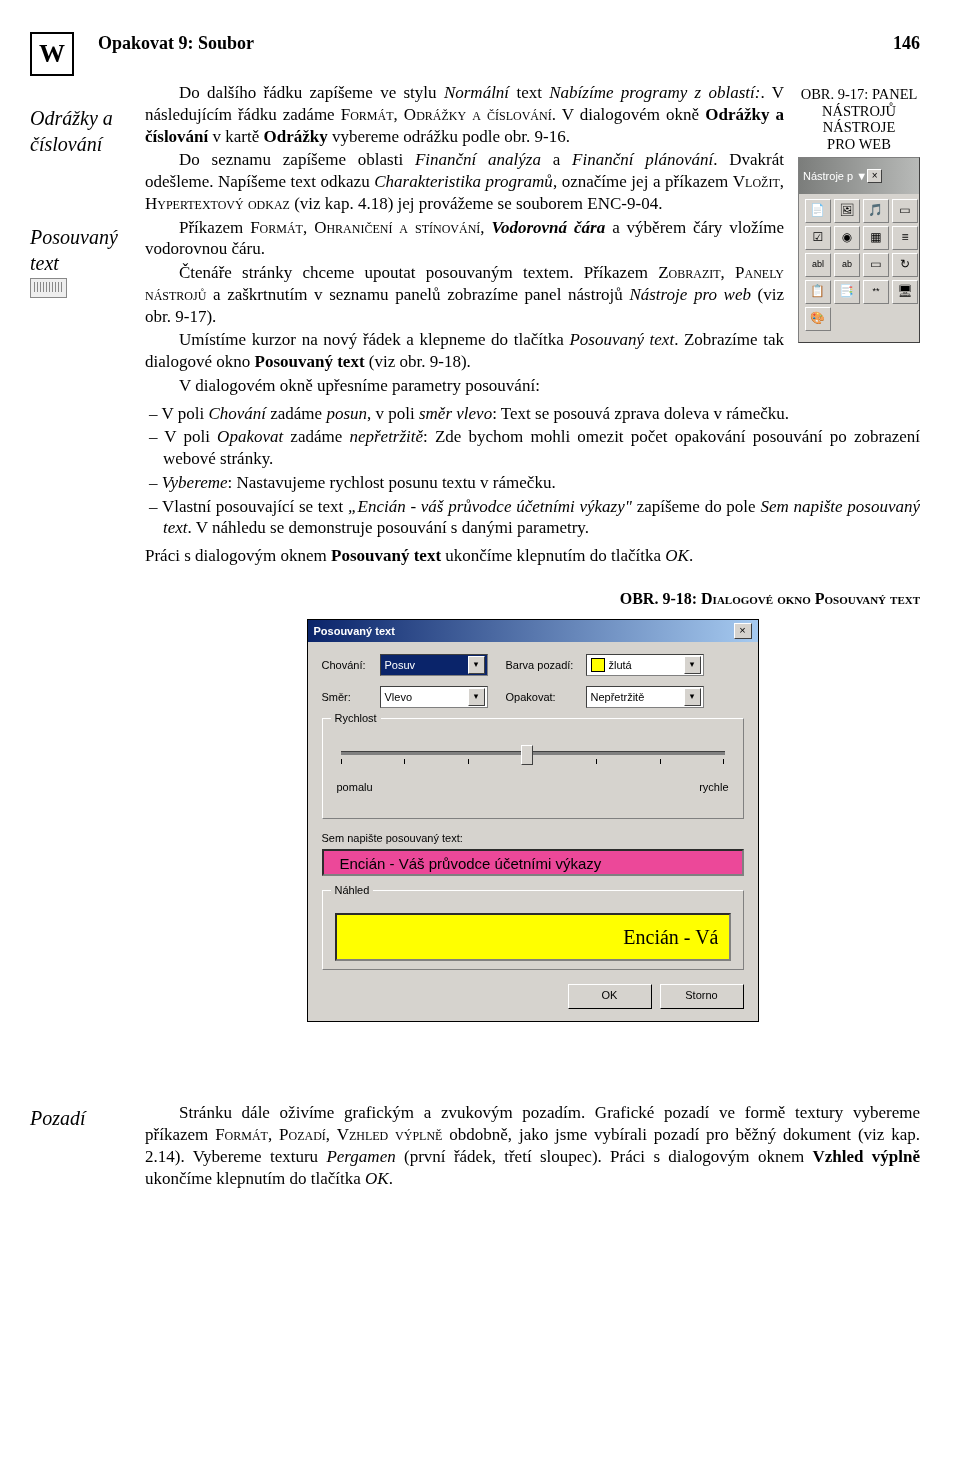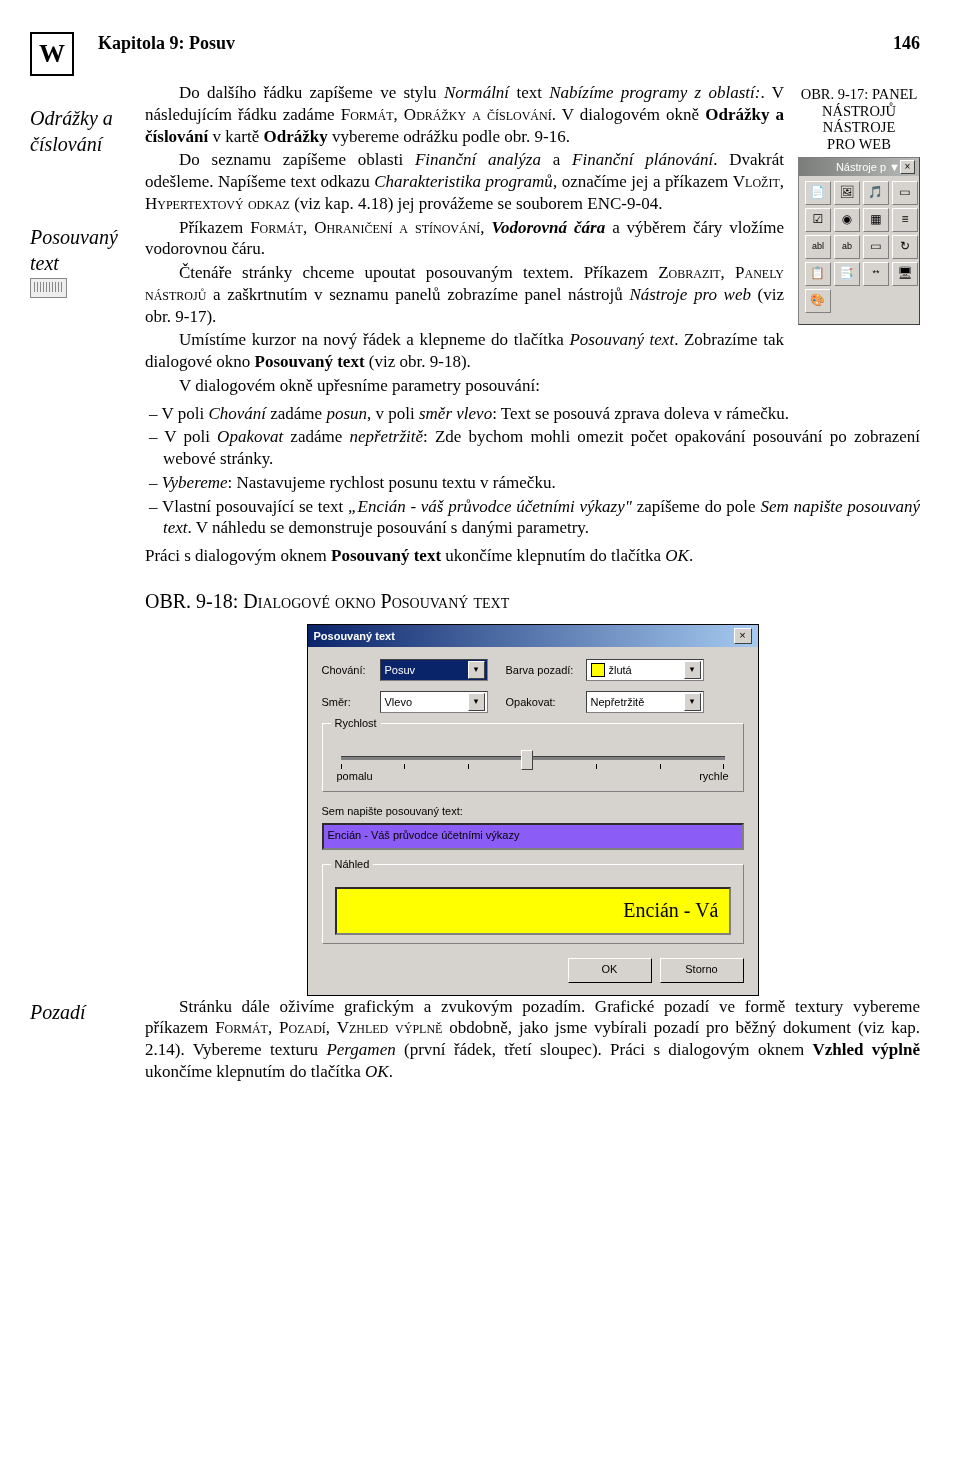--- a/index.html
+++ b/index.html
@@ -30,31 +30,31 @@
     float:right;width:122px;margin:4px 0 8px 14px;
     font-family:"Times New Roman";text-align:center
   }
   .floatimg .cap{font-weight:normal;font-variant:small-caps;font-size:14.5px;line-height:1.15;margin-bottom:4px}
   .panel{
     background:#d6d3ce;border:1px solid #808080;border-right-color:#404040;border-bottom-color:#404040;
     font-family:Tahoma,sans-serif;font-size:11px;text-align:left;padding-bottom:6px
   }
   .panel .tbar{
     background:linear-gradient(90deg,#7b7d7b,#b8bab8);
-    color:#fff;font-size:11px;padding:2px 4px;display:flex;justify-content:flex-end;align-items:center
+    color:#fff;font-size:11px;padding:11px 4px;display:flex;justify-content:flex-start;align-items:center
   }
   .panel .tbar .x{width:13px;height:12px;background:#d6d3ce;color:#000;text-align:center;line-height:11px;border:1px solid #fff;border-right-color:#404040;border-bottom-color:#404040;font-family:Arial;font-size:10px}
   .panel .icogrid{display:grid;grid-template-columns:repeat(4,26px);grid-auto-rows:24px;gap:3px;padding:5px 6px}
   .panel .ico{border:1px solid #808080;border-top-color:#fff;border-left-color:#fff;background:#d6d3ce;display:flex;align-items:center;justify-content:center;font-size:12px}
   .para{text-indent:34px;margin:0 0 2px 0}
   .dash-list{margin:4px 0 6px 0;padding:0;list-style:none}
   .dash-list li{padding-left:18px;text-indent:-14px;margin-bottom:2px;text-align:justify}
   .dash-list li::before{content:"– "}
   .clear{clear:both}
-  .fig-cap{text-align:left;font-weight:normal;font-variant:small-caps;font-size:20px;margin:22px 0 10px 0}
+  .fig-cap{text-align:right;font-weight:bold;font-variant:small-caps;font-size:16px;margin:22px 0 10px 0}
   .dialog{
     width:450px;margin:0 auto;background:#d6d3ce;
     border:1px solid #000;font-family:Tahoma,sans-serif;font-size:11px
   }
   .dialog .titlebar{
     background:linear-gradient(90deg,#0a246a,#a6caf0);color:#fff;
     padding:3px 6px;font-weight:bold;display:flex;justify-content:space-between;align-items:center;font-size:11px
   }
   .dialog .titlebar .x{width:16px;height:14px;background:#d6d3ce;color:#000;text-align:center;font-family:Arial;line-height:13px;border:1px solid #fff;border-right-color:#404040;border-bottom-color:#404040;font-weight:normal}
   .dialog .body{padding:12px 14px 12px 14px}
@@ -70,38 +70,38 @@
     border:1px solid #fff;border-right-color:#404040;border-bottom-color:#404040;
     text-align:center;line-height:14px;font-size:9px;color:#000
   }
   .swatch{width:12px;height:12px;border:1px solid #000;margin-right:4px;display:inline-block;vertical-align:middle}
   .fieldset{border:1px solid #808080;border-top-color:#fff;border-left-color:#fff;padding:22px 12px 8px 12px;margin:6px 0 12px 0;position:relative}
   .fieldset::before{content:attr(data-lg);position:absolute;top:-8px;left:8px;background:#d6d3ce;padding:0 4px;font-size:11px}
   .slider-track{height:3px;background:#808080;border-top:1px solid #404040;position:relative;margin:10px 6px 4px 6px}
   .slider-thumb{position:absolute;left:47%;top:-7px;width:10px;height:18px;background:#d6d3ce;border:1px solid #404040;border-top-color:#fff;border-left-color:#fff}
   .slider-ticks{display:flex;justify-content:space-between;margin:2px 6px 0 6px}
   .slider-ticks span{width:1px;height:5px;background:#000;display:block}
-  .slider-lbls{display:flex;justify-content:space-between;margin:0 2px;font-size:11px}
-  .textedit{background:#8b5cf6;border:2px inset #808080;padding:3px 4px;font-size:11px;height:17px}
+  .slider-lbls{display:flex;justify-content:space-between;margin:16px 2px;font-size:11px}
+  .textedit{background:#ec4899;border:2px inset #808080;padding:3px 16px;font-size:15px;height:17px}
   .preview-box{background:#ffff00;border:2px inset #808080;height:44px;display:flex;align-items:center;justify-content:flex-end;padding:0 10px;font-family:"Times New Roman";font-size:20px}
   .btnrow{display:flex;justify-content:flex-end;gap:8px;margin-top:14px}
   .winbtn{width:82px;height:23px;background:#d6d3ce;border:1px solid #000;border-top-color:#fff;border-left-color:#fff;font-size:11px;text-align:center;line-height:21px}
-  .section-bottom{}
+  .section-bottom{margin-top:80px}
   .section-bottom .margin-col{padding-top:4px}
   .sc{font-variant:small-caps}
   i{font-style:italic}
 </style>
 </head>
 <body>
 
 <div class="page">
   <div class="header">
     <div class="logo">W</div>
     <div class="chapter-row">
-      <span>Kapitola 9: Posuv</span>
+      <span>Opakovat 9: Soubor</span>
       <span>146</span>
     </div>
   </div>
 
   <div class="margin-col">
     <div>
       <span>Odrážky a</span><br>
       <span>číslování</span>
     </div>
     <div style="margin-top:68px">

